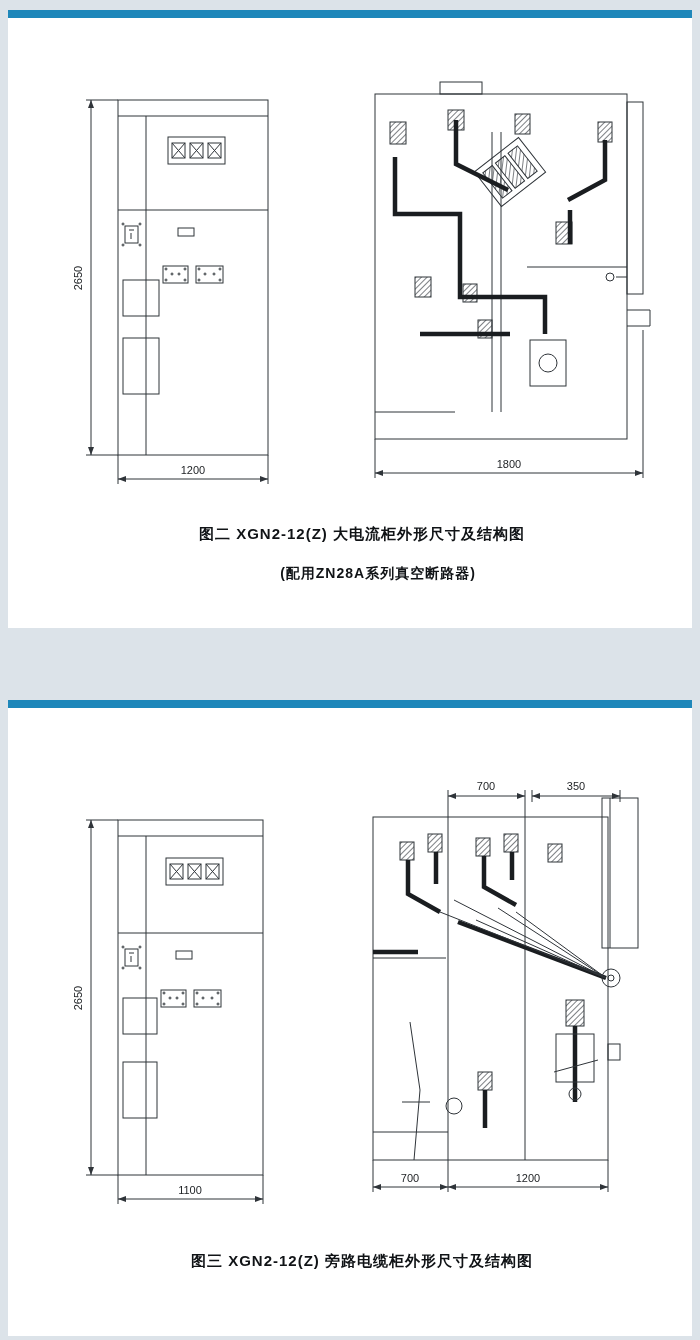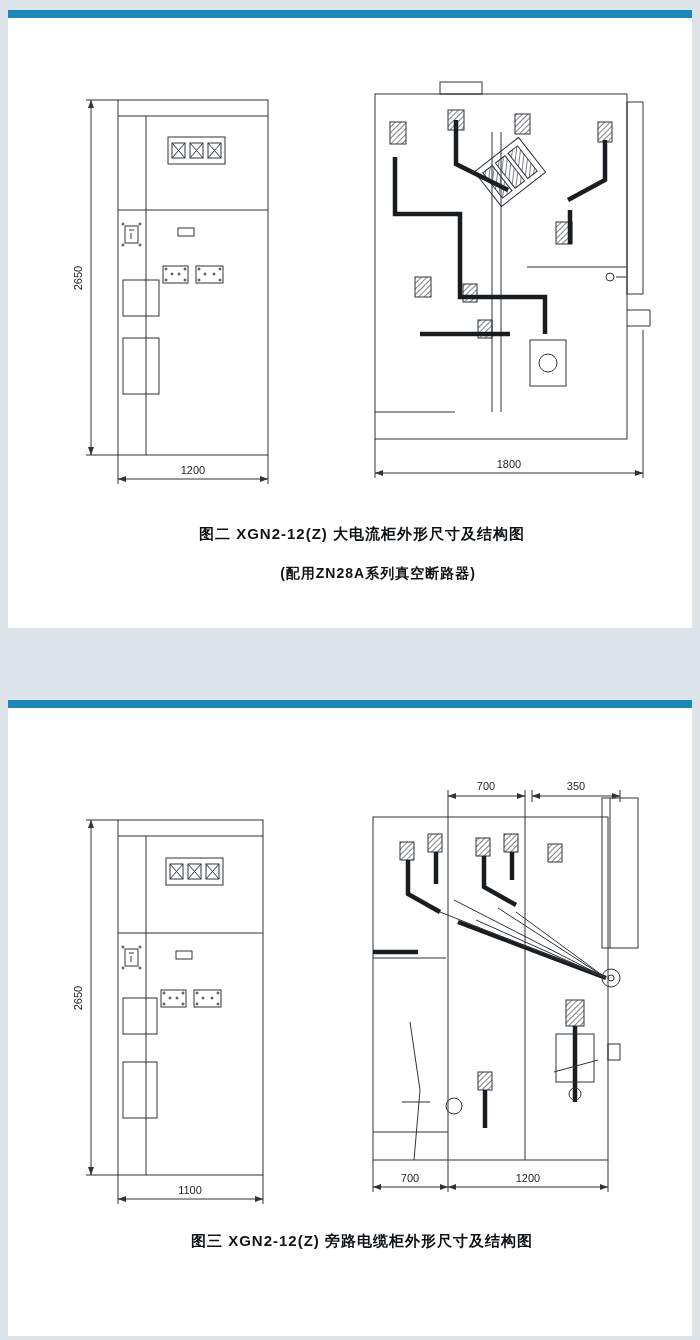--- a/index.html
+++ b/index.html
@@ -293,14 +293,14 @@
       <line class="ln" x1="15" y1="388" x2="15" y2="420"></line>
       <line class="ln" x1="90" y1="388" x2="90" y2="420"></line>
       <line class="ln" x1="250" y1="388" x2="250" y2="420"></line>
       <line class="ln" x1="15" y1="415" x2="90" y2="415" marker-start="url(#asD)" marker-end="url(#aeD)"></line>
       <text class="dimt" x="52" y="410" text-anchor="middle">700</text>
       <line class="ln" x1="90" y1="415" x2="250" y2="415" marker-start="url(#asD)" marker-end="url(#aeD)"></line>
       <text class="dimt" x="170" y="410" text-anchor="middle">1200</text>
     </g>
   </svg>
 
-  <div class="caption cap-main" style="top:532px;">图三  XGN2-12(Z)  旁路电缆柜外形尺寸及结构图</div>
+  <div class="caption cap-main" style="top:552px;">图三  XGN2-12(Z)  旁路电缆柜外形尺寸及结构图</div>
 </div>
 
 </body></html>

